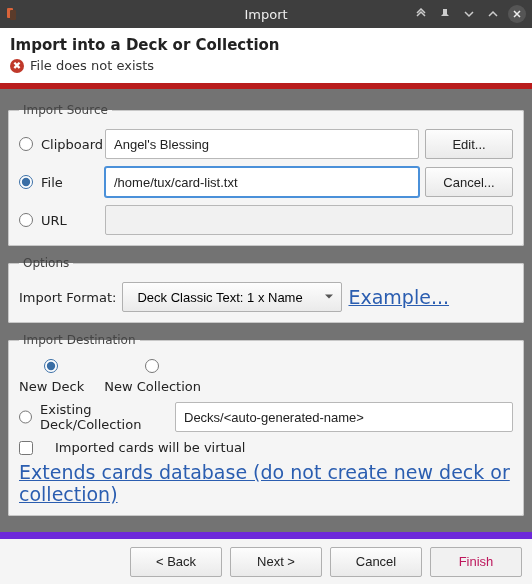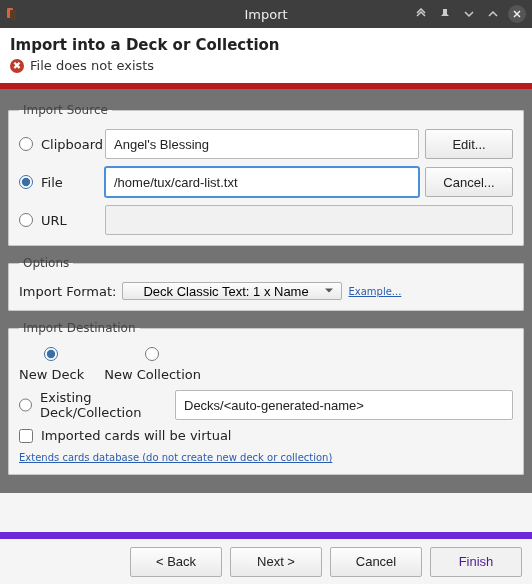--- a/index.html
+++ b/index.html
@@ -102,46 +102,46 @@
     border: 1px solid #b0b0b0;
     border-radius: 2px;
     font-size: 13px;
     color: #222;
     display: inline-flex;
     align-items: center;
     justify-content: center;
     padding: 0 12px;
     cursor: pointer;
   }
-  .btn:disabled { color: #4c1d95; background: #f1f1f1; cursor: default; }
+  .btn:disabled { color: #be185d; background: #f1f1f1; cursor: default; }
 
   .select-wrap { position: relative; }
   select.combo {
-    height: 18px;
+    height: 30px;
     width: 220px;
     background: linear-gradient(#fdfdfd, #eaeaea);
     border: 1px solid #b0b0b0;
     border-radius: 2px;
-    padding: 0 28px 0 20px;
+    padding: 0 28px 0 14px;
     font-size: 13px;
     appearance: none;
   }
   .select-chevron {
     position: absolute; right: 8px; top: 50%; transform: translateY(-50%);
     pointer-events: none; color: #555;
   }
 
-  a.link { color: #2a5db0; text-decoration: underline; font-size: 10px; }
+  a.link { color: #2a5db0; text-decoration: underline; font-size: 19px; }
 
   .dest-row-radios { display: flex; align-items: center; gap: 20px; margin-bottom: 8px; }
   .dest-row-radios label, .checkrow label { font-size: 13px; display: inline-flex; align-items: center; gap: 6px; flex-direction: column; }
 
   .existing-label { flex: 0 0 150px; display: flex; align-items: center; gap: 6px; }
 
-  .checkrow { display: flex; align-items: center; gap: 6px; margin-top: 6px; margin-bottom: 6px; }
+  .checkrow { display: flex; align-items: center; gap: 20px; margin-top: 6px; margin-bottom: 6px; }
 
   .footer {
     position: absolute;
     left: 0; right: 0; bottom: 0;
     height: 52px;
     border-top: 7px solid #6d28d9;
     background: #f5f5f5;
     display: flex;
     align-items: center;
     justify-content: flex-end;

